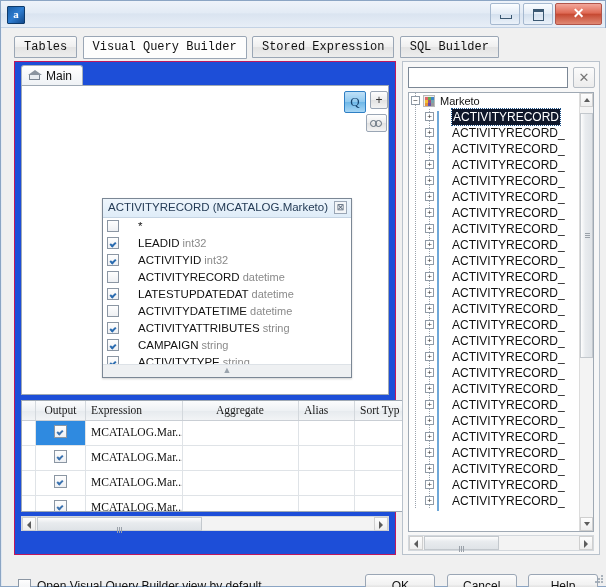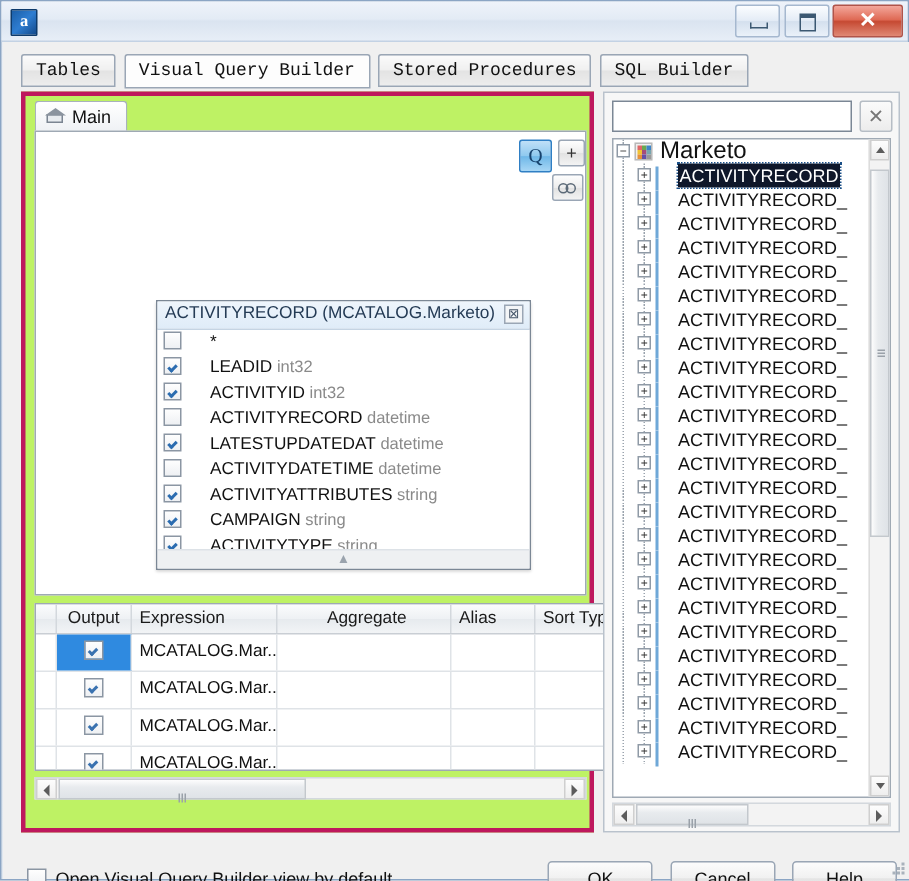--- a/index.html
+++ b/index.html
@@ -72,21 +72,21 @@
     box-sizing:border-box;cursor:default;font-family:Liberation Mono, monospace;
   }
   .tab.active{
     background:#fdfdfd;border-color:#9aa6b5;
     height:23px;
   }
 
   
   .leftpanel{
     position:absolute;left:12px;top:33px;width:382px;height:494px;
-    background:#bef264;border:3px solid #be185d;
+    background:#1d4ed8;border:1px solid #be185d;
     box-sizing:border-box;
   }
   .inner-tabrow{position:absolute;left:6px;top:3px;height:22px;}
   .itab{
     display:inline-block;height:21px;line-height:20px;padding:0 10px 0 6px;
     border:1px solid #a8b2bd;border-bottom:none;border-radius:3px 3px 0 0;
     background:linear-gradient(to bottom,#ffffff 0%,#f5f7f9 60%,#eef1f4 100%);
     font-size:12px;color:#111;box-sizing:border-box;
   }
   .home-ico{
@@ -170,21 +170,21 @@
   .qtype{color:#8a8a8a;font-size:11px;}
   .qtable-foot{
     position:absolute;left:0;right:0;bottom:0;height:12px;
     background:#eef0f2;border-top:1px solid #dde2e7;
     text-align:center;line-height:10px;color:#9aa3ad;font-size:9px;
   }
 
   
   .gridwrap{
     position:absolute;left:6px;top:338px;width:438px;height:112px;
-    background:#fff;border:1px solid #9fa9b4;box-sizing:border-box;overflow:hidden;
+    background:#fff;border:1px solid #9fa9b4;box-sizing:border-box;overflow:hidden;font-family:Liberation Serif, serif;
   }
   .grid{position:absolute;left:0;top:0;right:14px;bottom:0;}
   .ghead{
     height:19px;display:flex;
     background:linear-gradient(to bottom,#fbfcfd 0%,#eef1f4 50%,#e6eaee 51%,#f2f4f6 100%);
     border-bottom:1px solid #c9ced4;font-size:11.5px;color:#1a1a1a;
   }
   .ghead div{
     line-height:18px;padding-left:5px;border-right:1px solid #d3d8dd;
     box-sizing:border-box;overflow:hidden;white-space:nowrap;
@@ -315,21 +315,21 @@
   }
   .tbl-ico:before{
     content:"";position:absolute;left:0;top:0;right:0;height:3px;background:#6fc0ec;
   }
   .tbl-ico:after{
     content:"";position:absolute;left:0;top:4px;right:0;bottom:0;
     background:
       linear-gradient(to right,#bde4f7 0 3px,transparent 3px 4px,#bde4f7 4px 7px,transparent 7px 8px,#bde4f7 8px);
   }
   .tlabel{position:absolute;left:43px;top:0;white-space:nowrap;}
-  .tnode.root .tlabel{left:31px;font-size:16px;}
+  .tnode.root .tlabel{left:31px;font-size:11px;}
   .tlabel.sel{
     background:#0f172a;color:#fff;outline:1px dotted #1a4f87;padding:0 1px;
   }
   .tree-hsb{
     position:absolute;left:5px;right:5px;bottom:3px;height:16px;
     background:#f3f3f3;border:1px solid #d3d8dd;box-sizing:border-box;
   }
 
   
   .footer-cb{
@@ -370,21 +370,21 @@
         <div class="g">✕</div>
       </div>
     </div>
   </div>
 
   <div class="client">
 
     <div class="tabrow">
       <div class="tab">Tables</div>
       <div class="tab active">Visual Query Builder</div>
-      <div class="tab">Stored Procedures</div>
+      <div class="tab">Stored Expression</div>
       <div class="tab">SQL Builder</div>
     </div>
 
     <div class="leftpanel">
 
       <div class="inner-tabrow">
         <div class="itab">
           <span class="home-ico"></span><span>Main</span>
         </div>
       </div>

